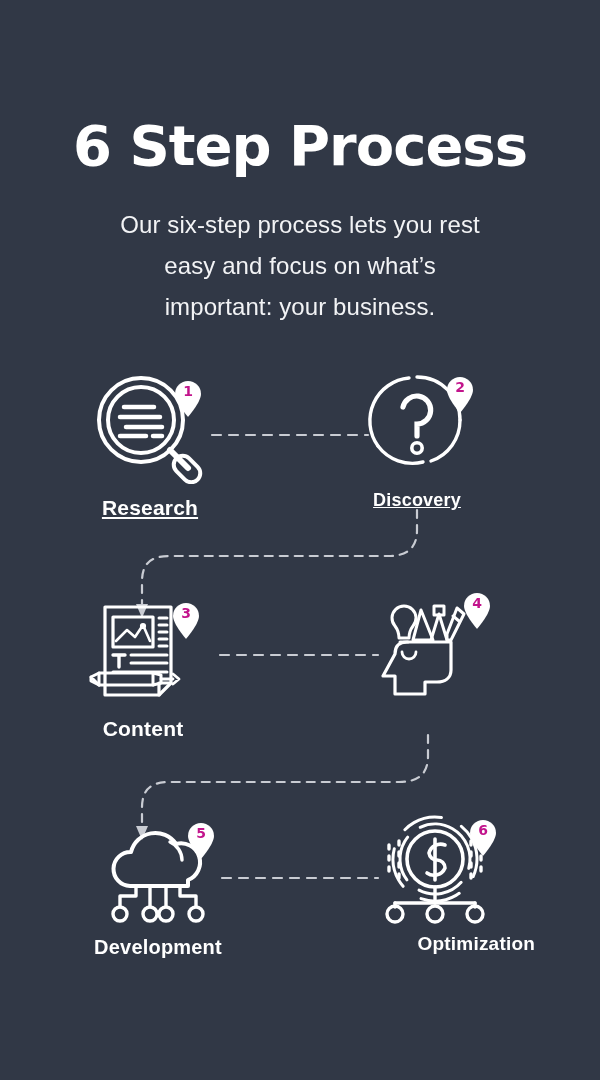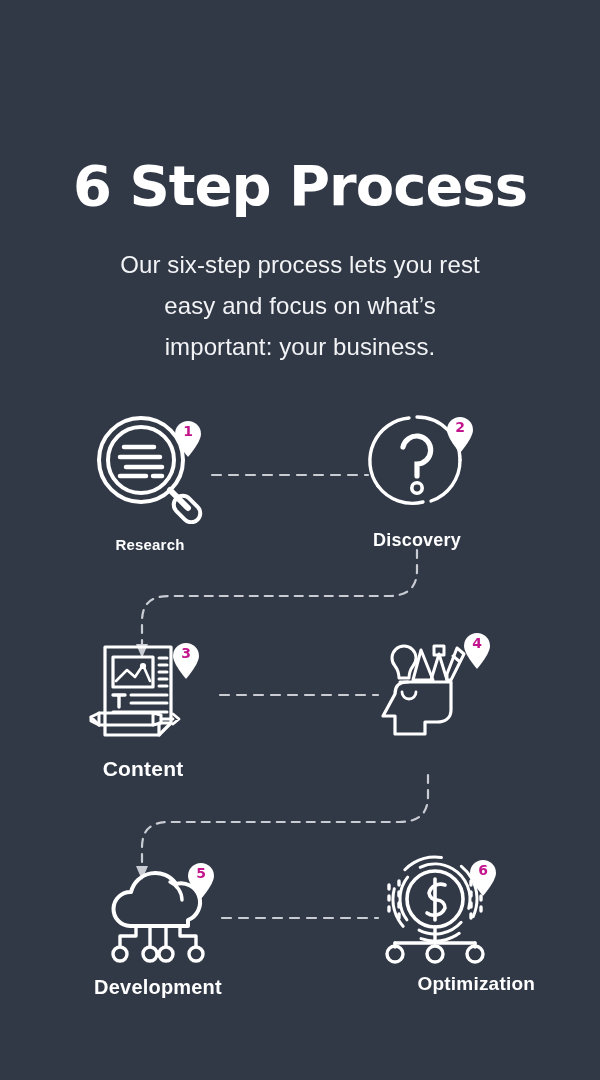--- a/index.html
+++ b/index.html
@@ -7,21 +7,20 @@
   html, body {
     width:600px; height:1080px;
     background:#313846;
     font-family:"Liberation Sans", sans-serif;
     overflow:hidden;
   }
   .poster {
     position:relative;
     width:600px; height:776px;
     background:#313846;
-    margin-top:40px;
   }
 
   
   .header { position:absolute; top:0; left:0; width:600px; text-align:center; }
   .title {
     margin-top:118px;
     font-size:56px;
     font-weight:bold;
     letter-spacing:-1px;
     color:#ffffff;
@@ -79,22 +78,22 @@
   }
 
   
   .step-1 { left:50px;  top:12px; }
   .step-2 { left:317px; top:8px;  }
   .step-3 { left:43px;  top:235px;}
   .step-4 { left:329px; top:230px;}
   .step-5 { left:58px;  top:458px;}
   .step-6 { left:335px; top:455px;}
 
-  .step-1 .step-label { font-size:15px; margin-top:12px; }
-  .step-2 .step-label { font-size:18px; margin-top:10px; }
+  .step-1 .step-label { font-size:21px; margin-top:12px;text-decoration:underline; }
+  .step-2 .step-label { font-size:18px; margin-top:10px;text-decoration:underline; }
   .step-3 .step-label { font-size:21px; margin-top:10px; }
   .step-4 .step-label { font-size:19px; margin-top:8px;  }
   .step-5 .step-label { font-size:20px; margin-top:6px;  }
   .step-6 .step-label { font-size:19px; margin-top:6px;text-align:right;  }
 
   .step-1 .badge { left:83px;  top:8px;  }
   .step-2 .badge { left:88px;  top:8px;  }
   .step-3 .badge { left:88px;  top:7px;  }
   .step-4 .badge { left:93px;  top:2px;  }
   .step-5 .badge { left:88px;  top:4px;  }

